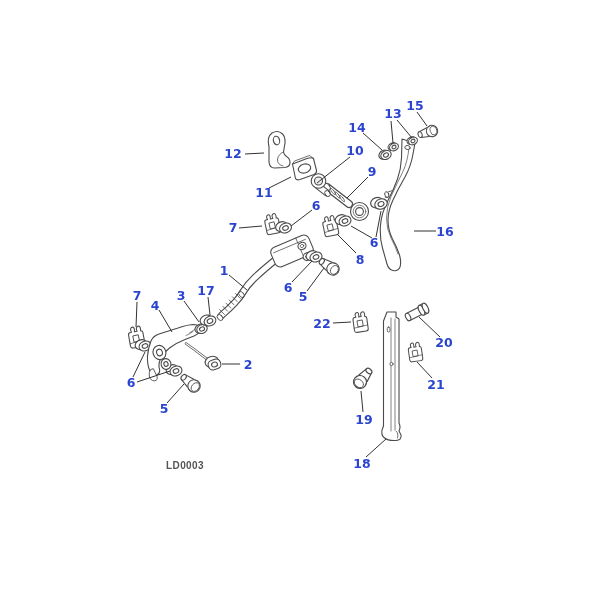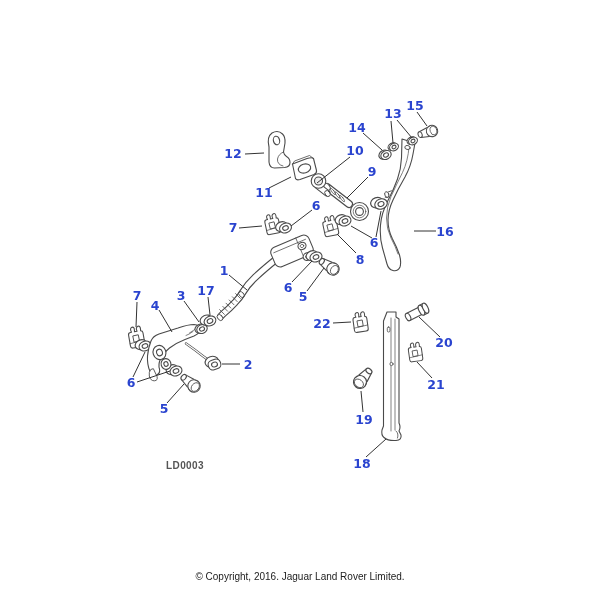--- a/index.html
+++ b/index.html
@@ -234,15 +234,14 @@
         <line x1="432" y1="378" x2="417" y2="362" stroke="#333333" stroke-width="1"></line>
         <text x="436" y="389.3" text-anchor="middle" class="callout-label" fill="#2a44cf">21</text>
         <line x1="363" y1="412" x2="361" y2="391" stroke="#333333" stroke-width="1"></line>
         <text x="364" y="424.3" text-anchor="middle" class="callout-label" fill="#2a44cf">19</text>
         <line x1="366" y1="457" x2="386" y2="439" stroke="#333333" stroke-width="1"></line>
         <text x="362" y="468.3" text-anchor="middle" class="callout-label" fill="#2a44cf">18</text>
       </g>
 </svg>
 
 <div class="figure-code">LD0003</div>
-<div class="copyright">© Copyright, 2016. Jaguar Land Rover Limited.</div>
 
 </div>
 
 </body></html>

